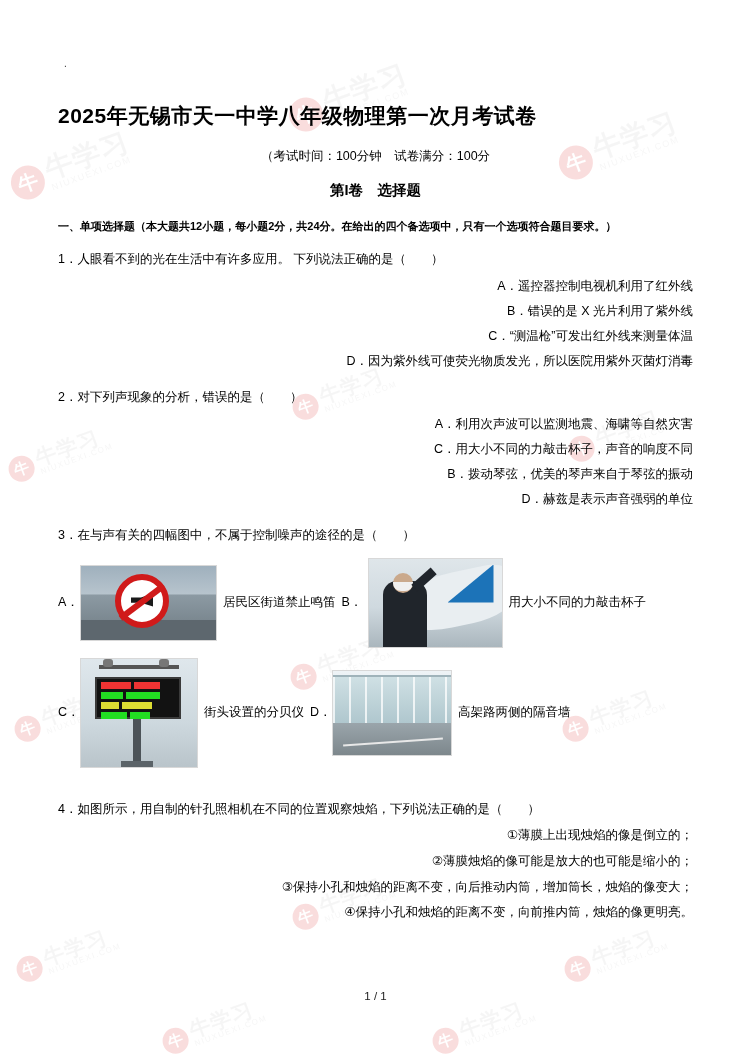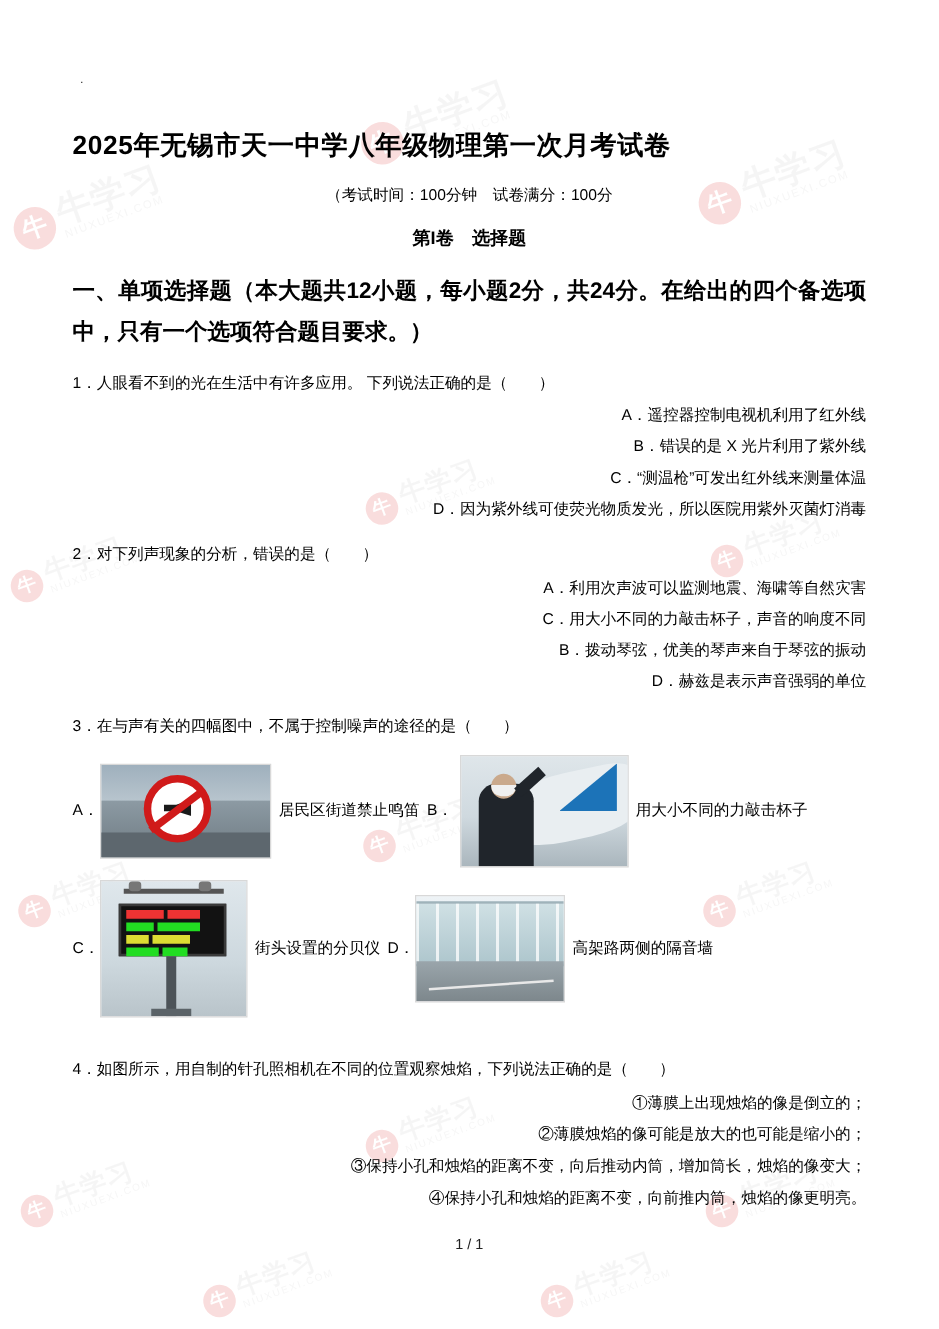--- a/index.html
+++ b/index.html
@@ -91,21 +91,21 @@
     font-size: 12.5px;
     margin-top: 18px;
   }
   .section-title {
     text-align: center;
     font-size: 14.5px;
     font-weight: bold;
     margin-top: 16px;
   }
   .part-head {
-    font-size: 18px;
+    font-size: 11px;
     font-weight: bold;
     margin-top: 16px;
     line-height: 1.85;
     text-align: justify;
   }
   .q {
     margin-top: 12px;
     font-size: 12.5px;
     line-height: 1.9;
   }
@@ -118,21 +118,20 @@
   }
   .opt {
     font-size: 12.5px;
     line-height: 2.0;
     padding-left: 26px;
   }
   .sub-item {
     font-size: 12.5px;
     line-height: 2.05;
     padding-left: 26px;
-    font-family: Liberation Serif, serif;
   }
 
   
   .img-row {
     display: flex;
     align-items: center;
     margin-top: 10px;
     font-size: 12.5px;
   }
   .img-row .lbl {

